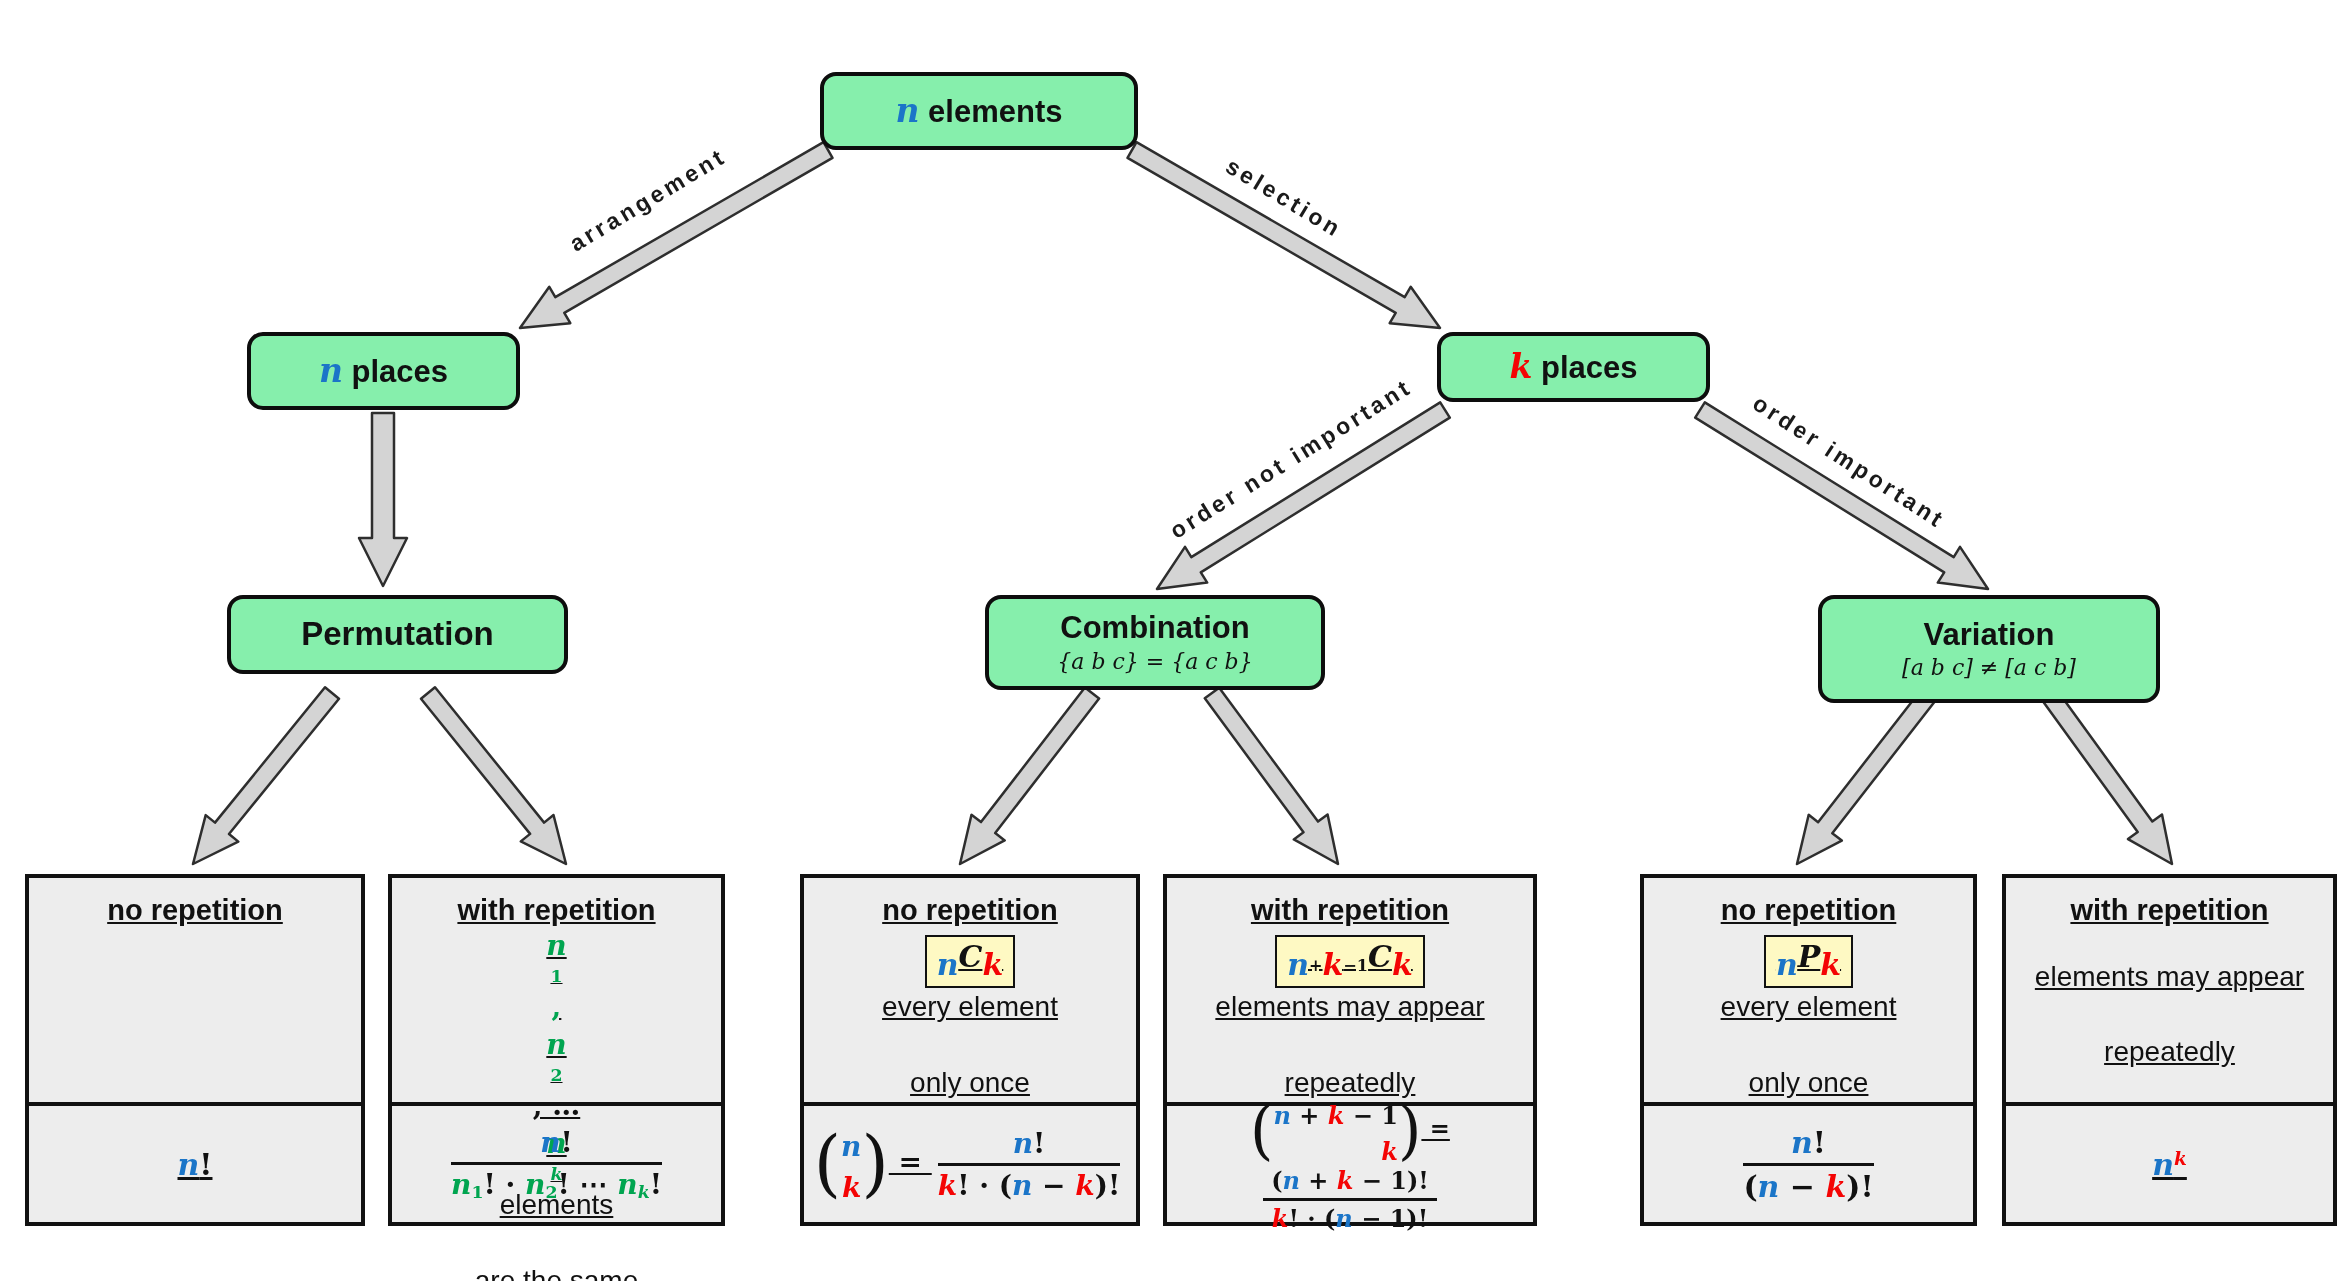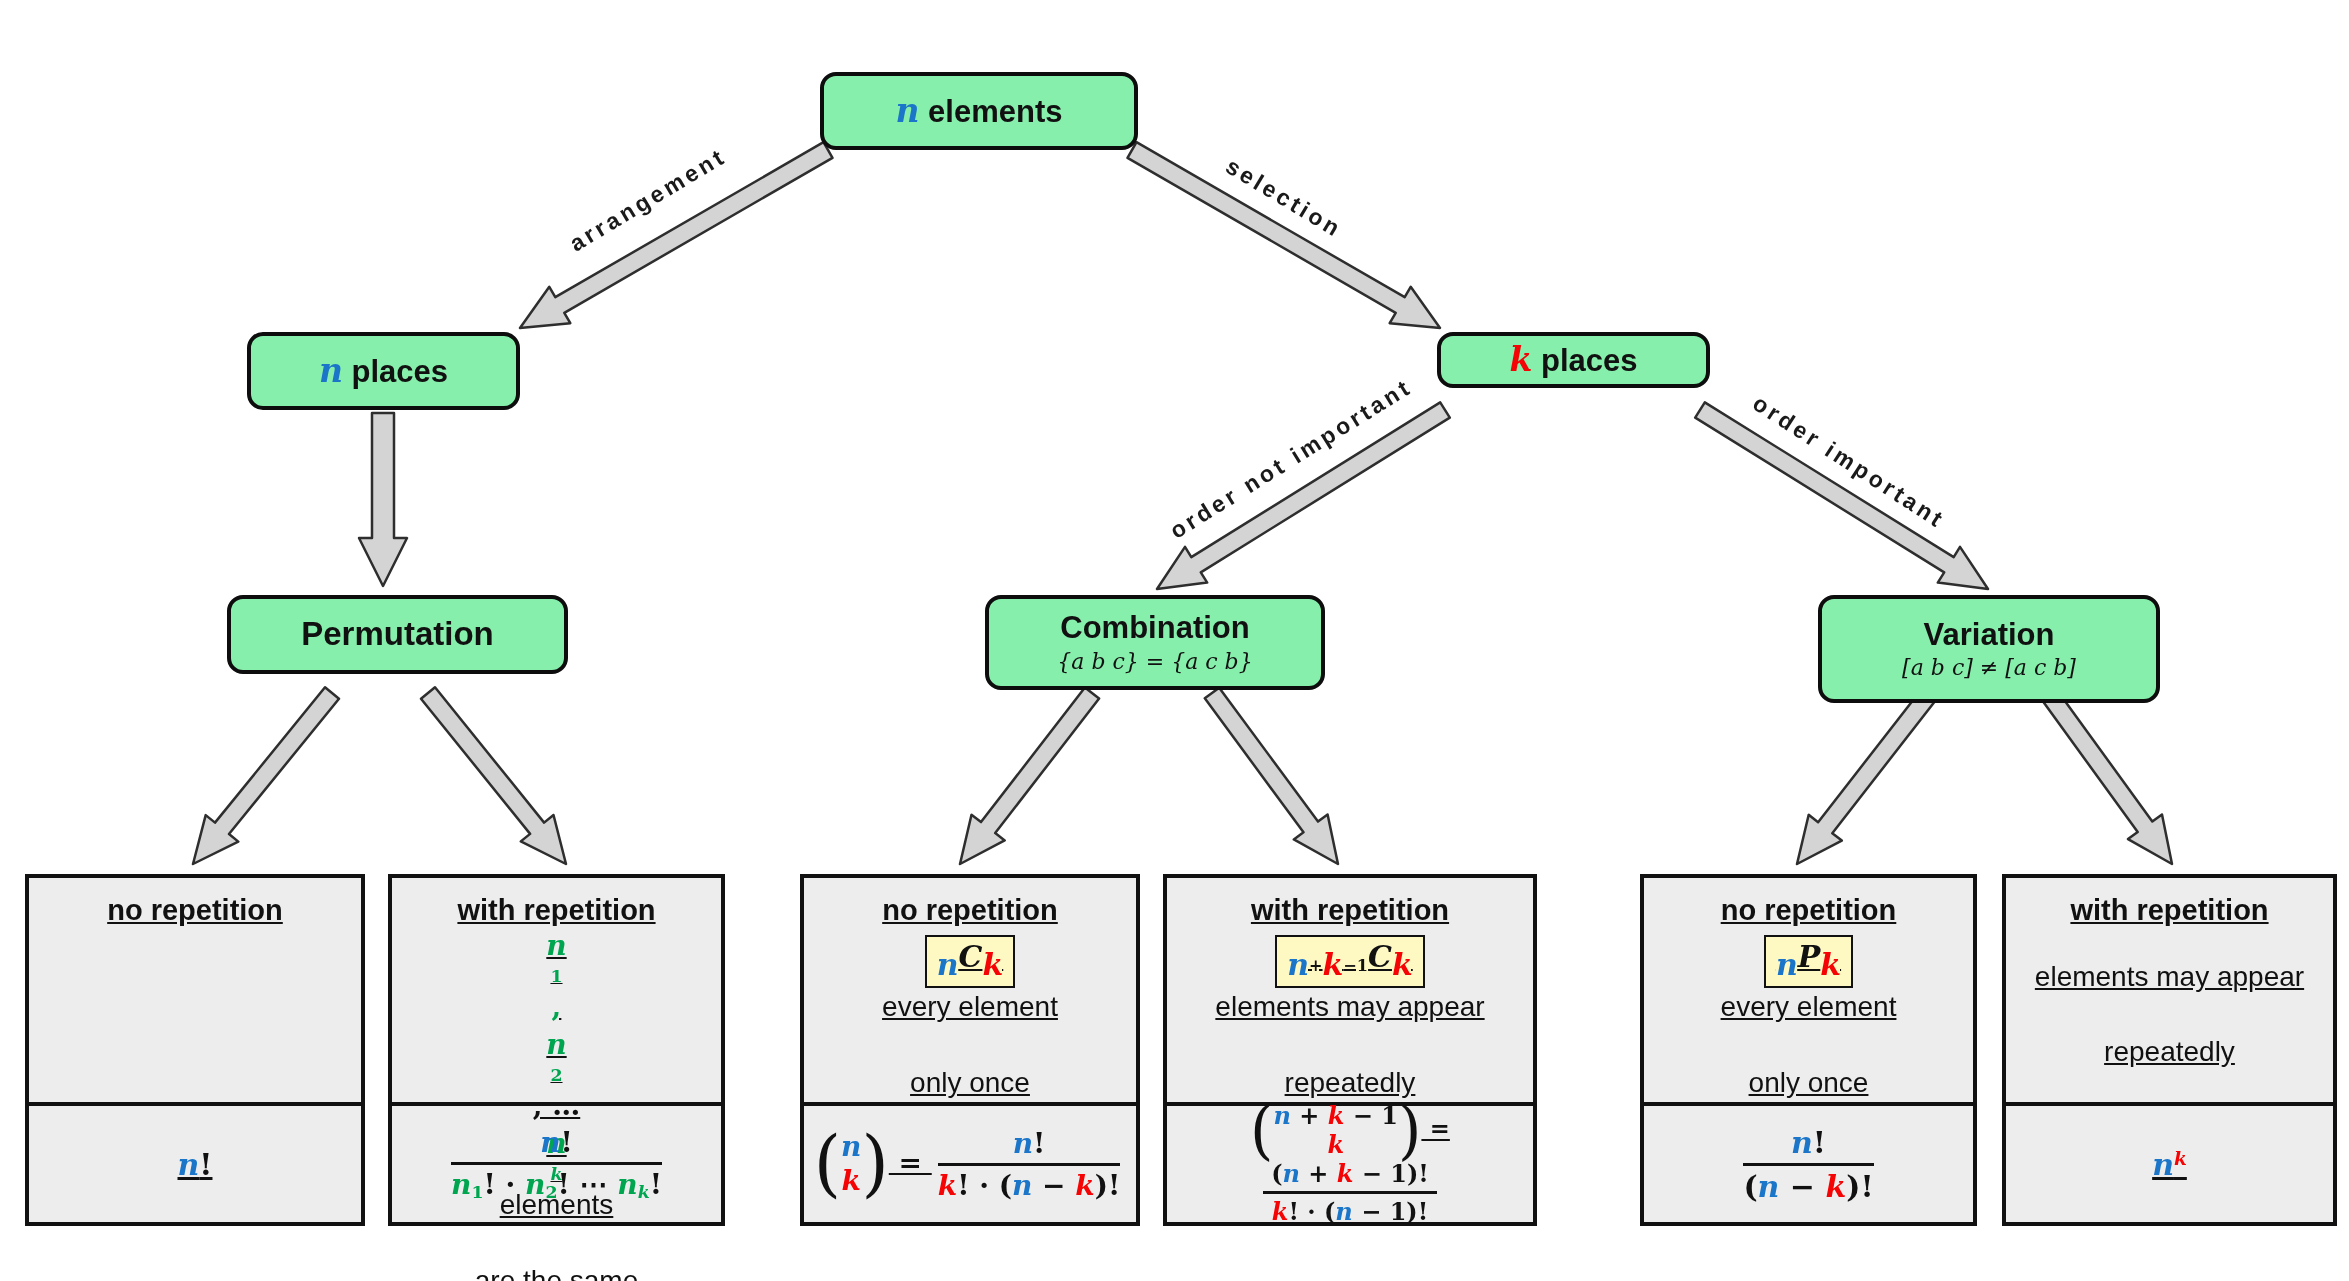--- a/index.html
+++ b/index.html
@@ -40,21 +40,21 @@
   .mu{font-family:"DejaVu Serif",serif;font-weight:bold;}
   .b{color:#1b75c8;} .r{color:#f40404;} .g{color:#00a550;}
   .sb{font-size:0.62em;vertical-align:-0.25em;}
   .sp{font-size:0.62em;vertical-align:0.55em;}
   .frac{display:inline-flex;flex-direction:column;vertical-align:middle;margin:0 6px;}
   .frac .num{display:block;text-align:center;border-bottom:3px solid #111;padding:0 8px 3px;}
   .frac .den{display:block;text-align:center;padding-top:3px;}
   .binom{display:inline-flex;align-items:center;vertical-align:middle;}
   .binom .bp{font-family:"DejaVu Serif",serif;font-weight:normal;font-size:2.5em;line-height:0.85;transform:scaleY(1.05);}
   .binom .bcol{display:inline-flex;flex-direction:column;line-height:1.2;}
-  .binom .brow{text-align:center;}
+  .binom .brow{text-align:right;margin-top:7px;}
 </style>
 </head>
 <body>
 
 <div id="canvas">
 
   <svg id="arrows" width="2349" height="1281">
       <polygon points="823.5,142.2 555.3,297.2 549.3,286.8 520,328 570.3,323.2 564.3,312.8 832.5,157.8" class="arrow"></polygon>
       <polygon points="1127.5,157.8 1395.7,312.8 1389.7,323.2 1440,328 1410.7,286.8 1404.7,297.2 1136.5,142.2" class="arrow"></polygon>
       <polygon points="372,413 372,538 359,538 383,586 407,538 394,538 394,413" class="arrow"></polygon>
@@ -80,21 +80,21 @@
   <div class="edge-label" style="left:1849px;top:462px;">
     <span style="--rot:33deg">order important</span>
     </div>
 
   <div class="node" style="left:820px;top:72px;width:318px;height:78px;">
     <div class="title"><span class="mi b">n</span><span class="tt"> elements</span></div>
   </div>
   <div class="node" style="left:247px;top:332px;width:273px;height:78px;">
     <div class="title"><span class="mi b">n</span><span class="tt"> places</span></div>
   </div>
-  <div class="node" style="left:1437px;top:332px;width:273px;height:56px;">
+  <div class="node" style="left:1437px;top:332px;width:273px;height:70px;">
     <div class="title"><span class="mi r">k</span><span class="tt"> places</span></div>
   </div>
   <div class="node" style="left:227px;top:595px;width:341px;height:79px;">
     <div class="title" style="font-size:33px;">Permutation</div>
   </div>
   <div class="node" style="left:985px;top:595px;width:340px;height:95px;">
     <div class="title">Combination</div>
     <div class="subtitle">{a b c} = {a c b}</div>
   </div>
   <div class="node" style="left:1818px;top:595px;width:342px;height:108px;">

